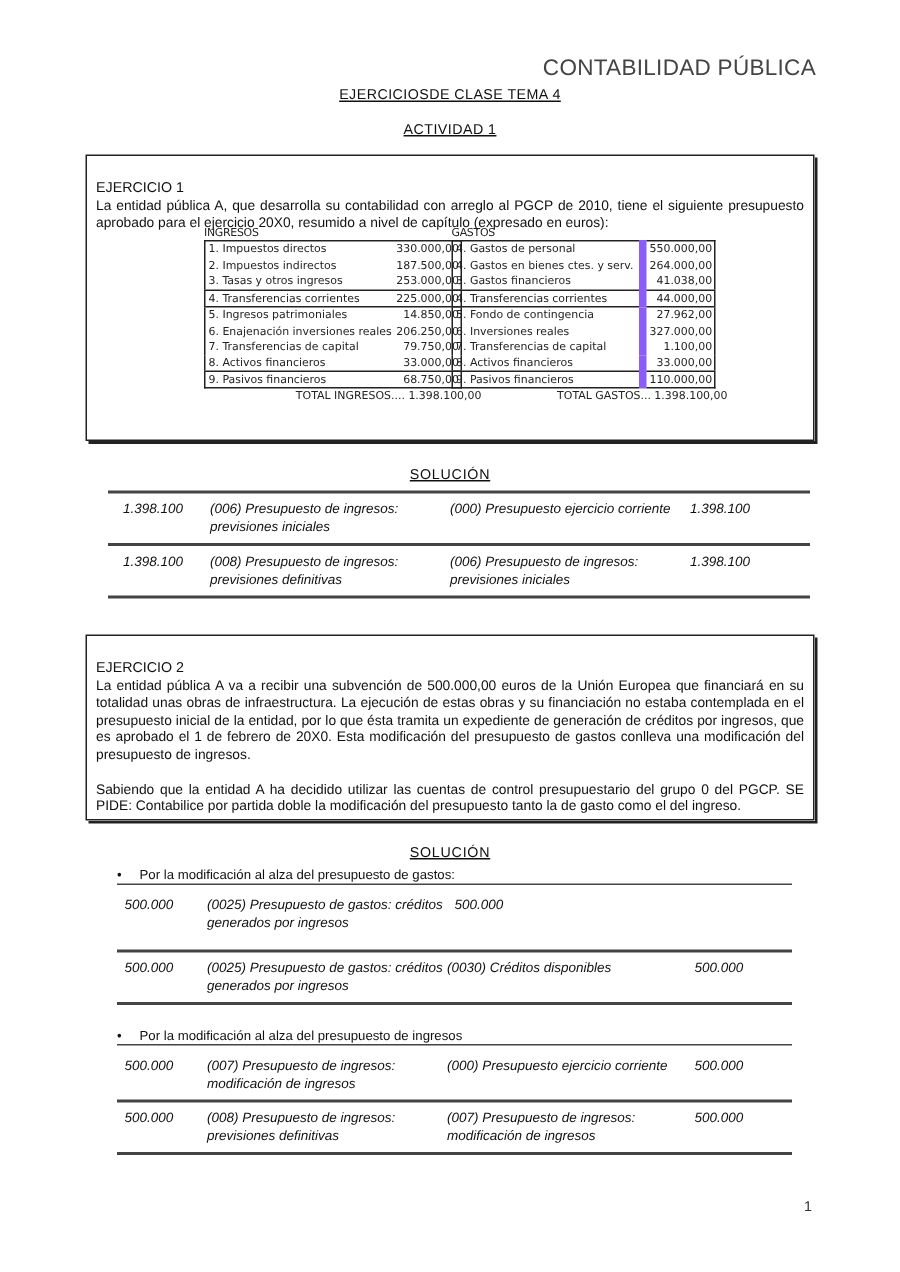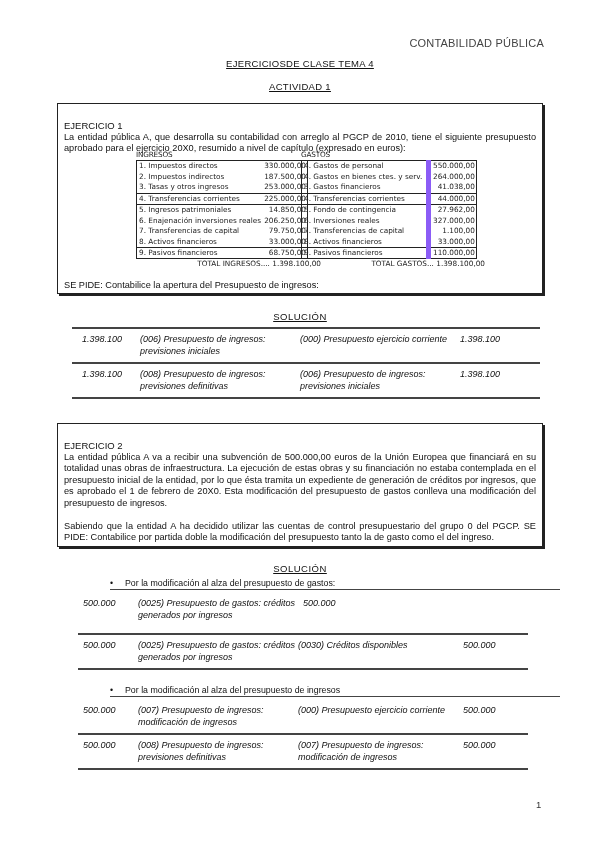--- a/index.html
+++ b/index.html
@@ -1,19 +1,19 @@
 <!DOCTYPE html>
 <html><head>
 <meta charset="utf-8">
 <style>
   * { box-sizing: border-box; margin: 0; padding: 0; }
   html, body { width: 600px; height: 848px; background: #ffffff; }
   body { position: relative; font-family: "Liberation Sans", sans-serif; color: #111; overflow: hidden; }
 
-  .header-right { position: absolute; top: 37px; right: 56px; font-size: 11px; color: #444; letter-spacing: 0.2px; }
+  .header-right { position: absolute; top: 37px; right: 56px; font-size: 15px; color: #444; letter-spacing: 0.2px; }
   .title { position: absolute; left: 0; width: 600px; text-align: center; font-size: 9.5px; text-decoration: underline; letter-spacing: 0.3px; }
   .t1 { top: 58px; }
   .t2 { top: 81px; }
 
   .box { position: absolute; left: 57px; width: 486px; border: 1.5px solid #222; box-shadow: 2px 2px 0 #222; padding: 16px 6px; font-size: 9.2px; line-height: 11.6px; }
   .box1 { top: 103px; height: 191px; }
   .box2 { top: 423px; height: 124px; }
   .box p { text-align: justify; }
   .box .ex-title { font-size: 9.5px; }
 
@@ -40,21 +40,21 @@
   .entries .row { display: flex; padding: 5px 0 5px 0; border-bottom: 2px solid #444; font-style: italic; }
   .entries .amt { flex: 0 0 auto; }
   .entries .desc { flex: 0 0 auto; }
 
   .e1 { left: 72px; top: 327px; width: 468px; border-top: 2px solid #444; }
   .e1 .a1 { width: 68px; padding-left: 10px; }
   .e1 .d1 { width: 160px; }
   .e1 .d2 { width: 160px; }
   .e1 .a2 { width: 70px; text-align: left; padding-left: 0; }
 
-  .bullet { position: absolute; left: 78px; font-size: 8.8px; border-bottom: 1.5px solid #444; width: 450px; padding-bottom: 1px; margin-left: 32px; }
+  .bullet { position: absolute; left: 78px; font-size: 8.8px; border-bottom: 1.5px solid #444; width: 450px; padding-bottom: 1px; }
   .bullet .dot { display: inline-block; width: 15px; }
   .b1 { top: 578px; }
   .b2 { top: 685px; }
 
   .e2 { left: 78px; top: 593px; width: 450px; }
   .e3 { left: 78px; top: 700px; width: 450px; }
   .e2 .a1, .e3 .a1 { width: 60px; padding-left: 5px; }
   .e2 .d1, .e3 .d1 { width: 160px; }
   .e2 .d2, .e3 .d2 { width: 165px; }
   .e2 .a2, .e3 .a2 { width: 60px; }
@@ -156,21 +156,20 @@
           </tr>
         <tr class="sep">
             <td class="l">9. Pasivos financieros</td>
             <td class="v">110.000,00</td>
           </tr>
       </tbody>
     </table>
     <div class="total">TOTAL GASTOS... 1.398.100,00</div>
   </div>
 
-  <div class="ask">SE PIDE: Contabilice la apertura del Presupuesto de ingresos:</div>
 </div>
 
 <div class="sol sol1">SOLUCIÓN</div>
 
 <div class="entries e1">
   <div class="row">
     <div class="amt a1">1.398.100</div>
     <div class="desc d1">(006) Presupuesto de ingresos: previsiones iniciales</div>
     <div class="desc d2">(000) Presupuesto ejercicio corriente</div>
     <div class="amt a2">1.398.100</div>

